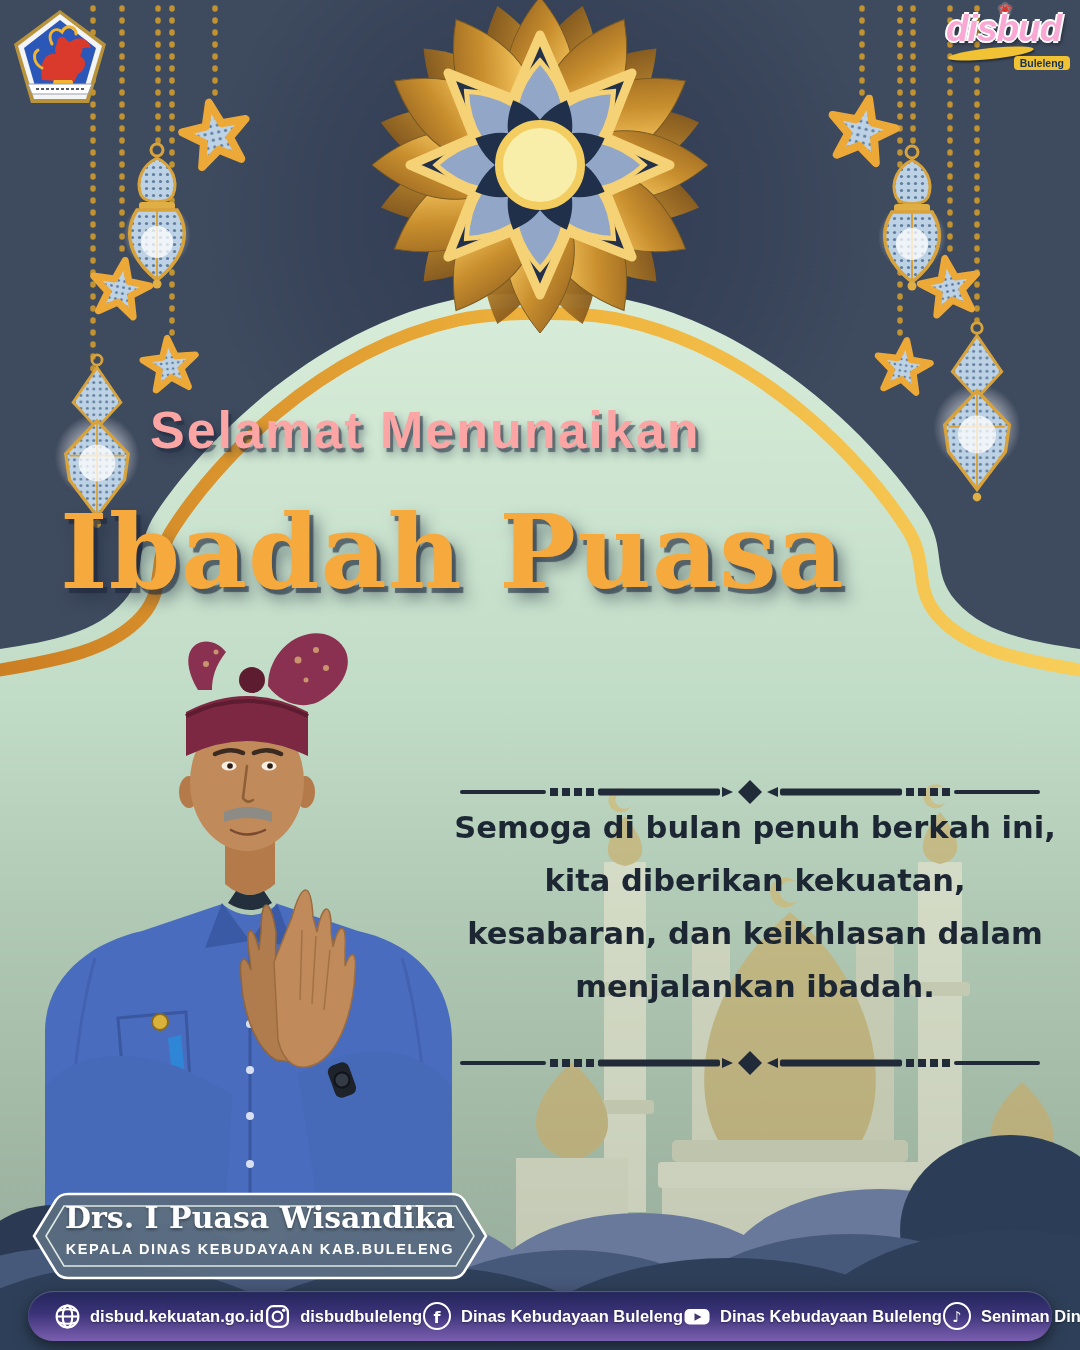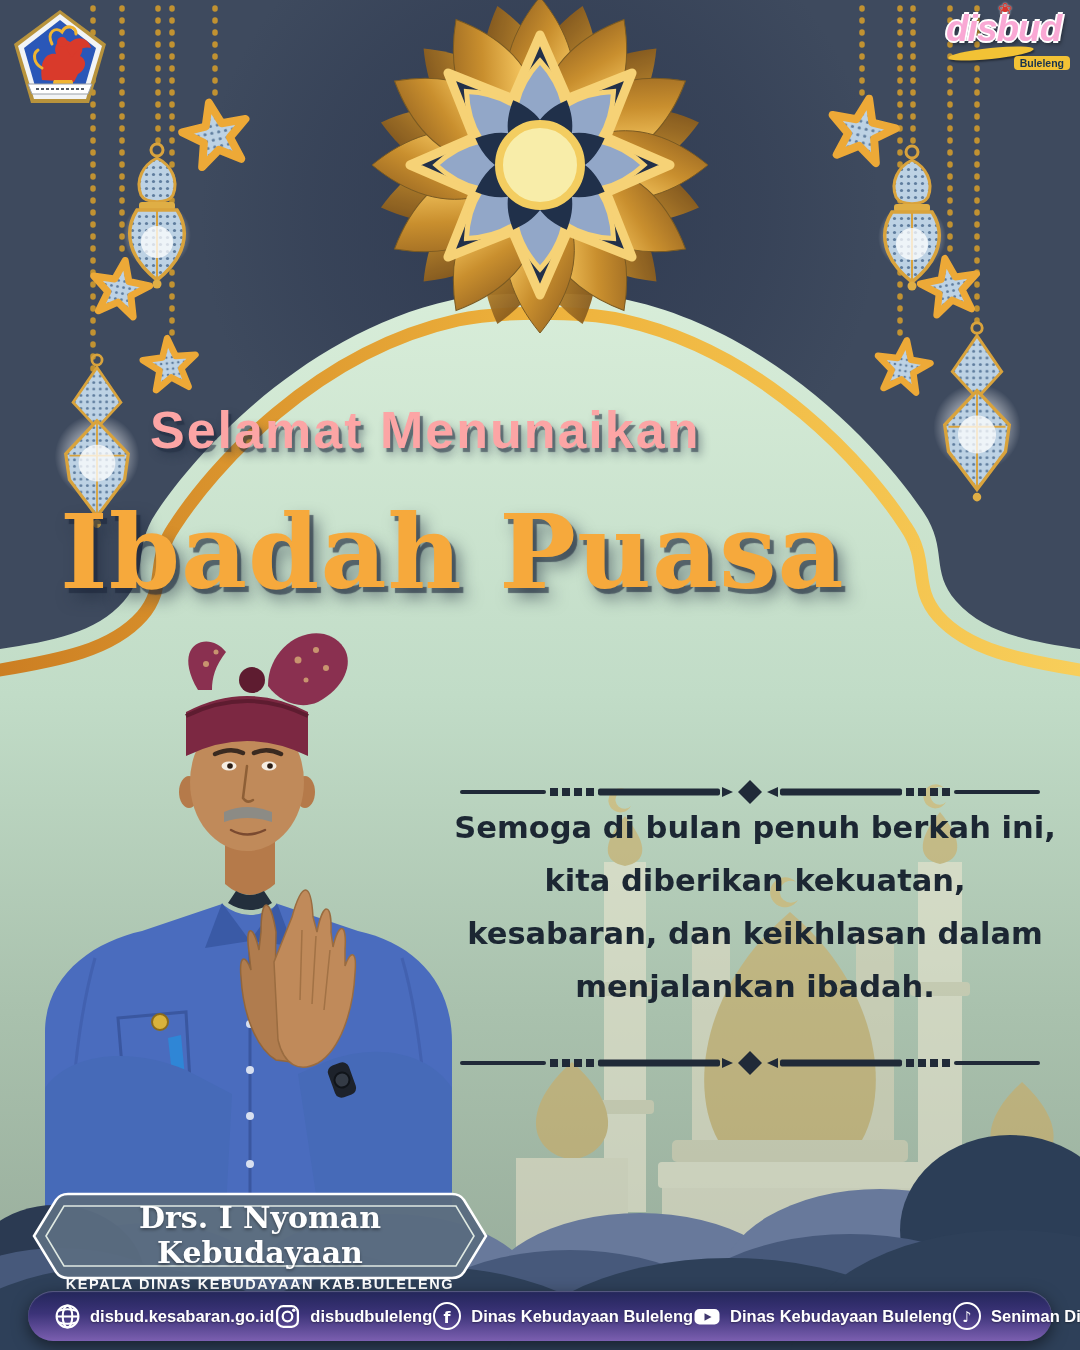--- a/index.html
+++ b/index.html
@@ -346,21 +346,21 @@
   <path d="M 46,1236 L 64,1206 L 456,1206 L 474,1236 L 456,1266 L 64,1266 Z" fill="none" stroke="#dfe9e2" stroke-width="1.6"></path>
 </g>
 </svg>
 
 <div class="abs script-line">Selamat Menunaikan</div>
 <div class="abs main-title">Ibadah Puasa</div>
 <div class="abs message">Semoga di bulan penuh berkah ini, kita diberikan kekuatan, kesabaran, dan keikhlasan dalam menjalankan ibadah.</div>
 
 <div class="abs" style="left:34px;top:1200px;width:452px;text-align:center;">
   <div style="font-family:'DejaVu Serif',serif;font-weight:700;font-size:30px;color:#fff;
-    text-shadow:0 2px 3px rgba(0,0,0,.35);">Drs. I Nyoman Kebudayaan</div>
+    text-shadow:0 2px 3px rgba(0,0,0,.35);">Drs. I Puasa Wisandika</div>
   <div style="font-weight:700;font-size:14.5px;color:#ffffff;letter-spacing:1.6px;margin-top:6px;">KEPALA DINAS KEBUDAYAAN KAB.BULELENG</div>
 </div>
 
 <div class="abs" style="left:12px;top:8px;">
   <svg width="96" height="100" viewBox="0 0 96 100">
     <polygon points="48,2 94,36 77,95 19,95 2,36" fill="#b8933c"></polygon>
     <polygon points="48,6 90,38 74,91 22,91 6,38" fill="#f2f4f6"></polygon>
     <polygon points="48,12 84,40 71,85 25,85 12,40" fill="#2a57b8"></polygon>
     <g>
       <path d="M30,72 C27,52 35,44 44,46 C40,36 50,28 58,34 C68,30 74,40 68,48 C76,52 74,62 66,66 L62,74 Z" fill="#d93a2b"></path>
@@ -383,21 +383,21 @@
 </div>
 
 <div class="abs footer-bar">
   <div class="f-item">
     <svg width="27" height="27" viewBox="0 0 26 26">
       <circle cx="13" cy="13" r="10.5" fill="none" stroke="#fff" stroke-width="2"></circle>
       <ellipse cx="13" cy="13" rx="4.6" ry="10.5" fill="none" stroke="#fff" stroke-width="2"></ellipse>
       <line x1="2.5" y1="13" x2="23.5" y2="13" stroke="#fff" stroke-width="2"></line>
       <path d="M4,7.5 Q13,4.5 22,7.5 M4,18.5 Q13,21.5 22,18.5" fill="none" stroke="#fff" stroke-width="2"></path>
     </svg>
-    <span class="f-label">disbud.kesabaran.go.id</span>
+    <span class="f-label">disbud.kekuatan.go.id</span>
   </div>
   <div class="f-item">
     <svg width="27" height="27" viewBox="0 0 26 26">
       <rect x="3" y="3" width="20" height="20" rx="6" fill="none" stroke="#fff" stroke-width="2.2"></rect>
       <circle cx="13" cy="13" r="4.6" fill="none" stroke="#fff" stroke-width="2.2"></circle>
       <circle cx="19" cy="7" r="1.7" fill="#fff"></circle>
     </svg>
     <span class="f-label">disbudbuleleng</span>
   </div>
   <div class="f-item">

